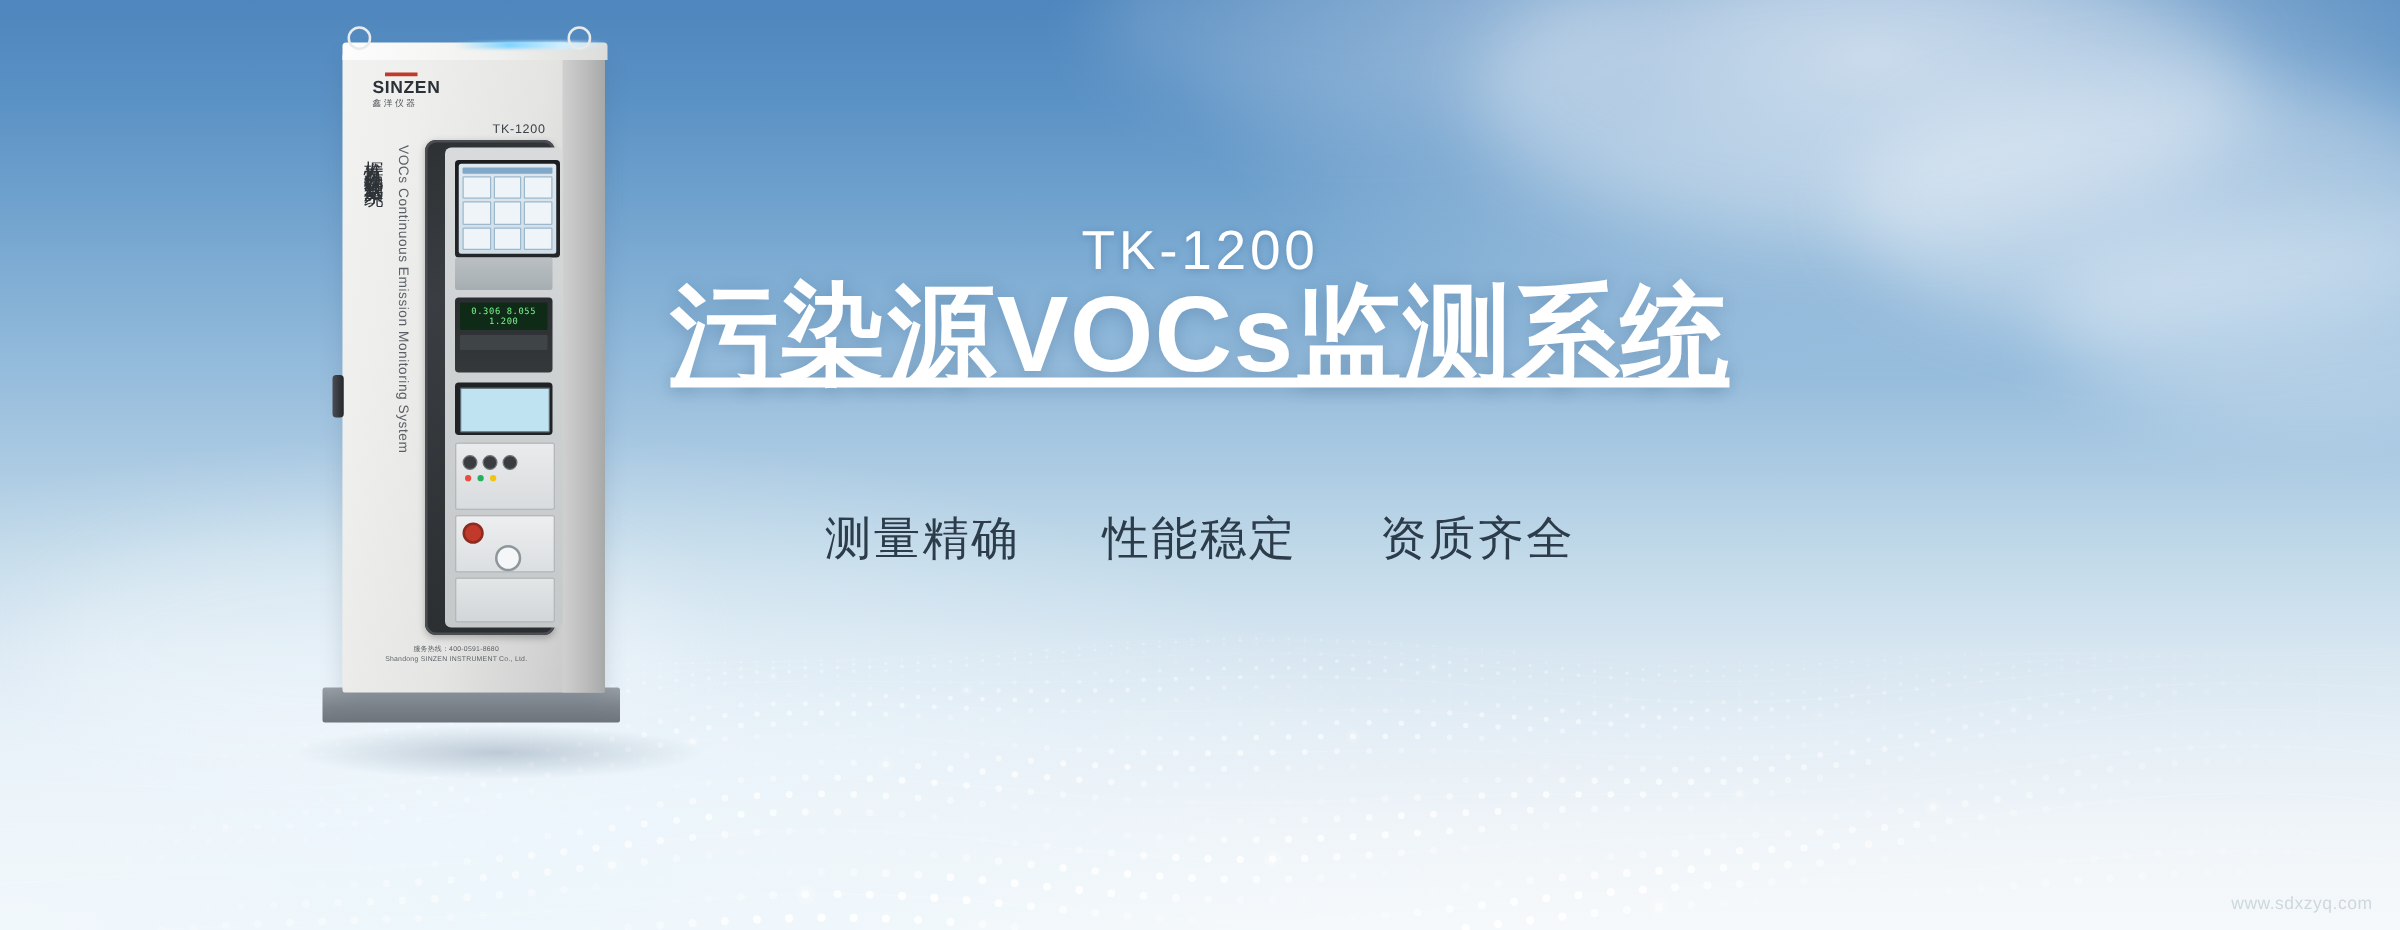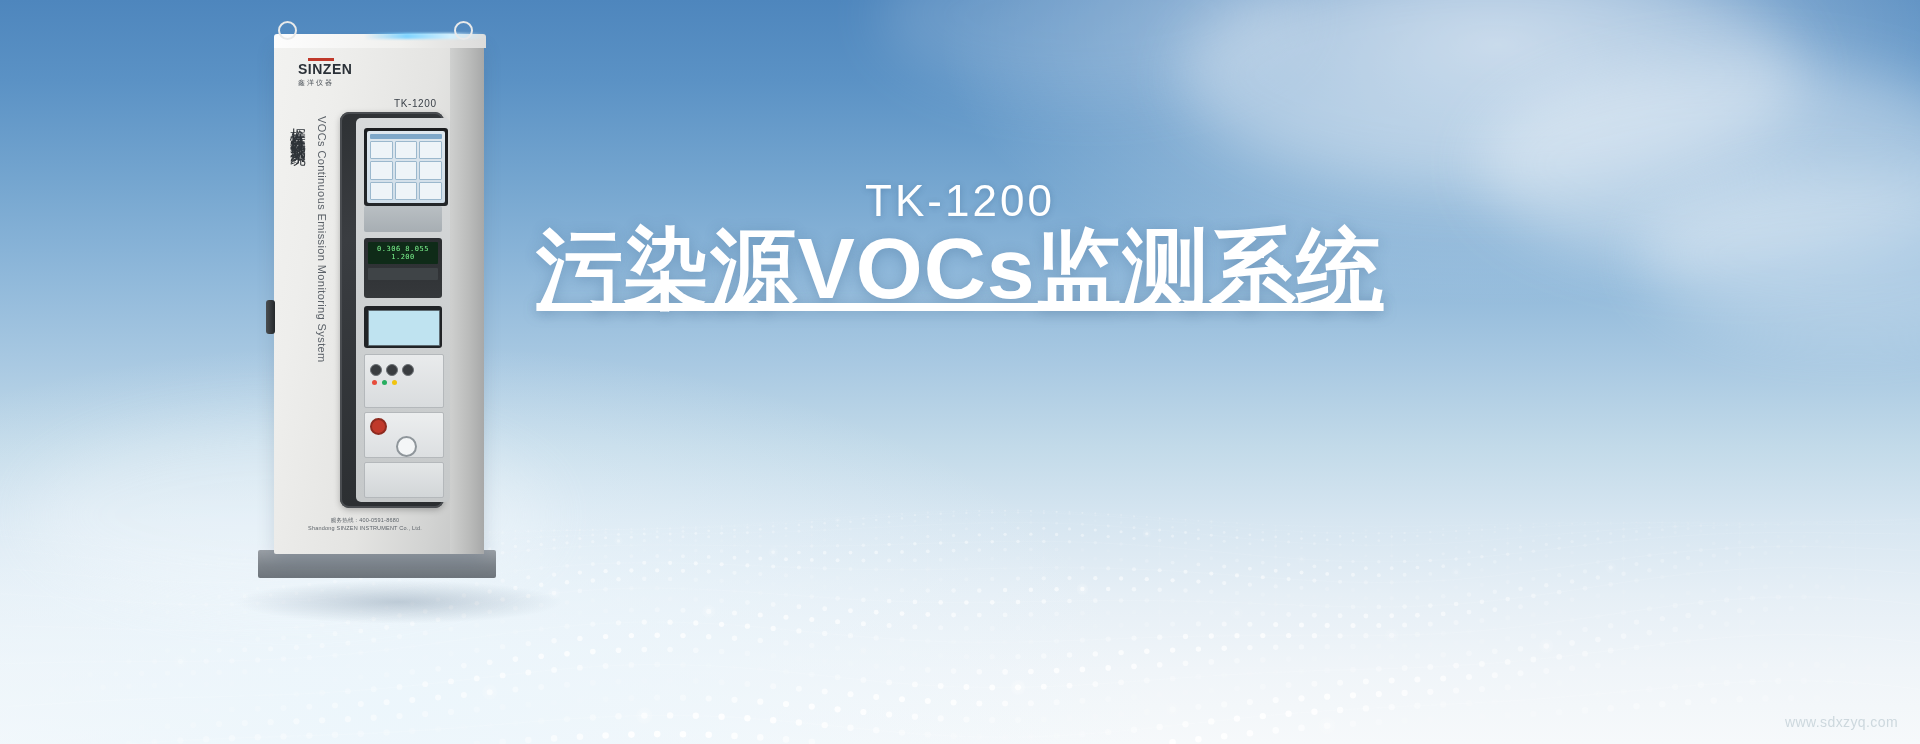--- a/index.html
+++ b/index.html
@@ -1812,16 +1812,21 @@
 
     <div class="footer-plate">
       <div>服务热线：400-0591-8680</div>
       <div>Shandong SINZEN INSTRUMENT Co., Ltd.</div>
     </div>
   </div>
 
   <div class="copy">
     <div class="model">TK-1200</div>
     <div class="headline">污染源VOCs监测系统</div>
+    <div class="features">
+      <span>测量精确</span>
+      <span>性能稳定</span>
+      <span>资质齐全</span>
+    </div>
   </div>
 
   <div class="watermark">www.sdxzyq.com</div>
 </div>
 
 </body></html>

